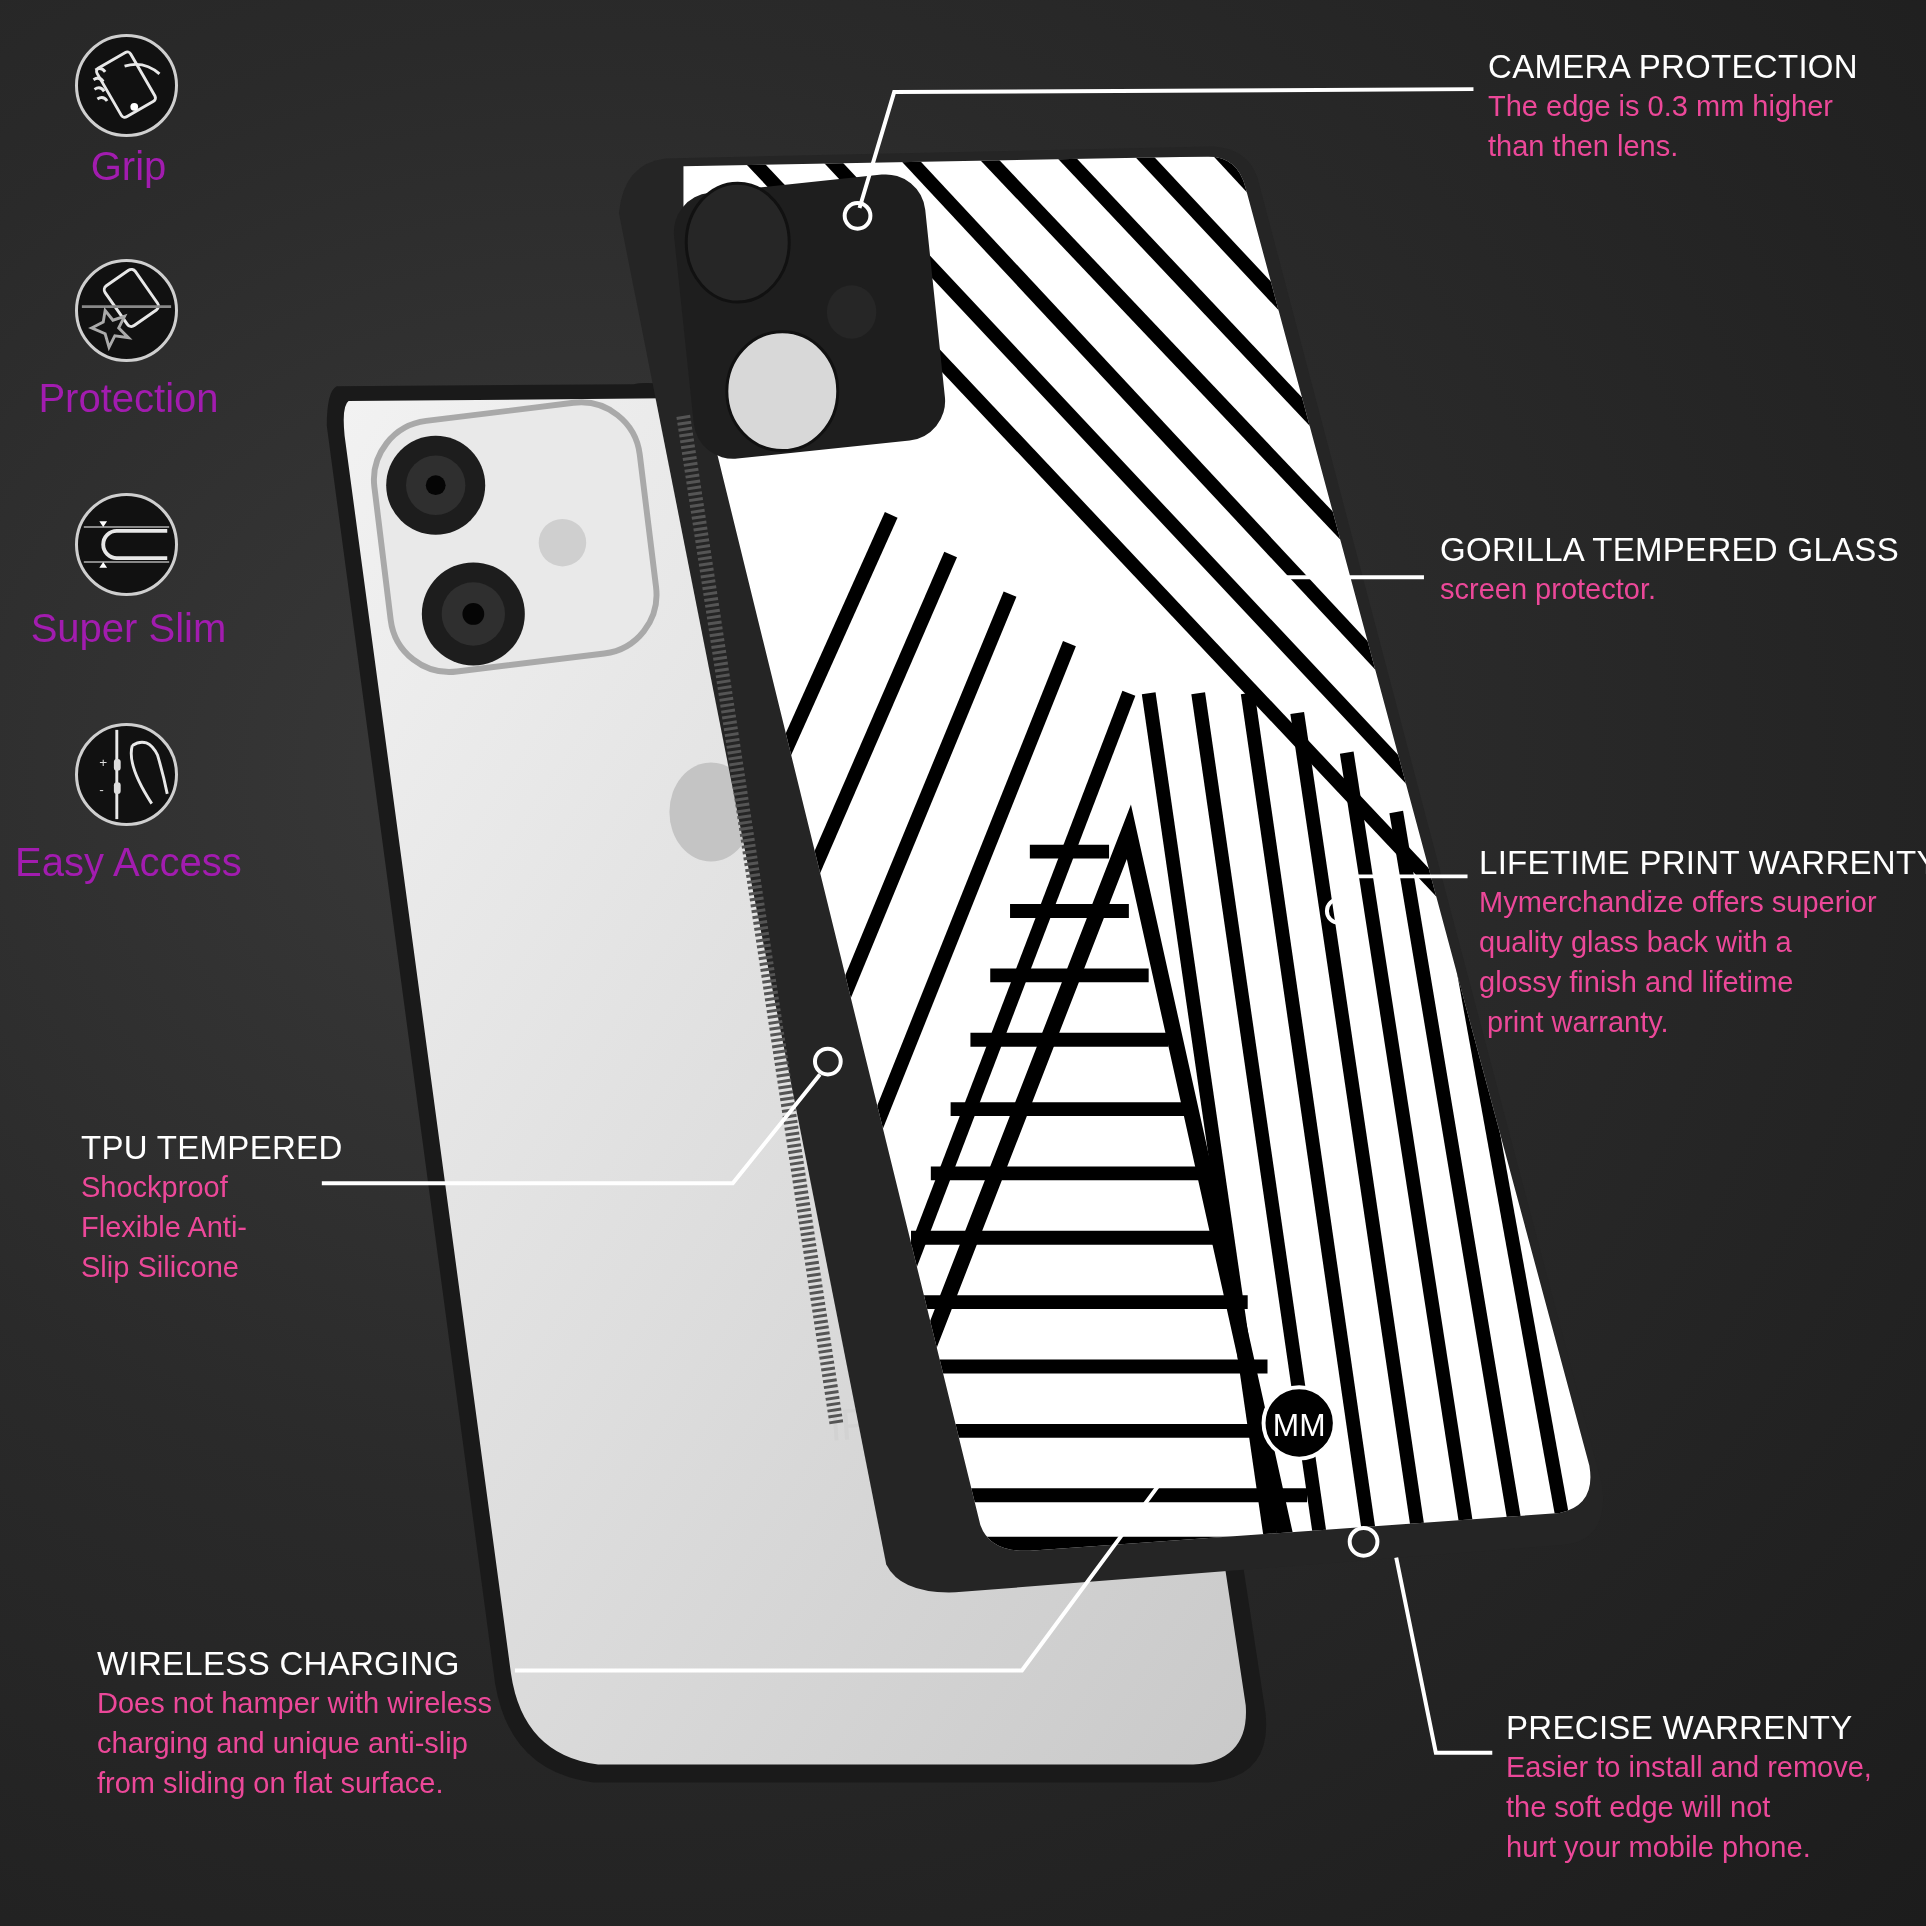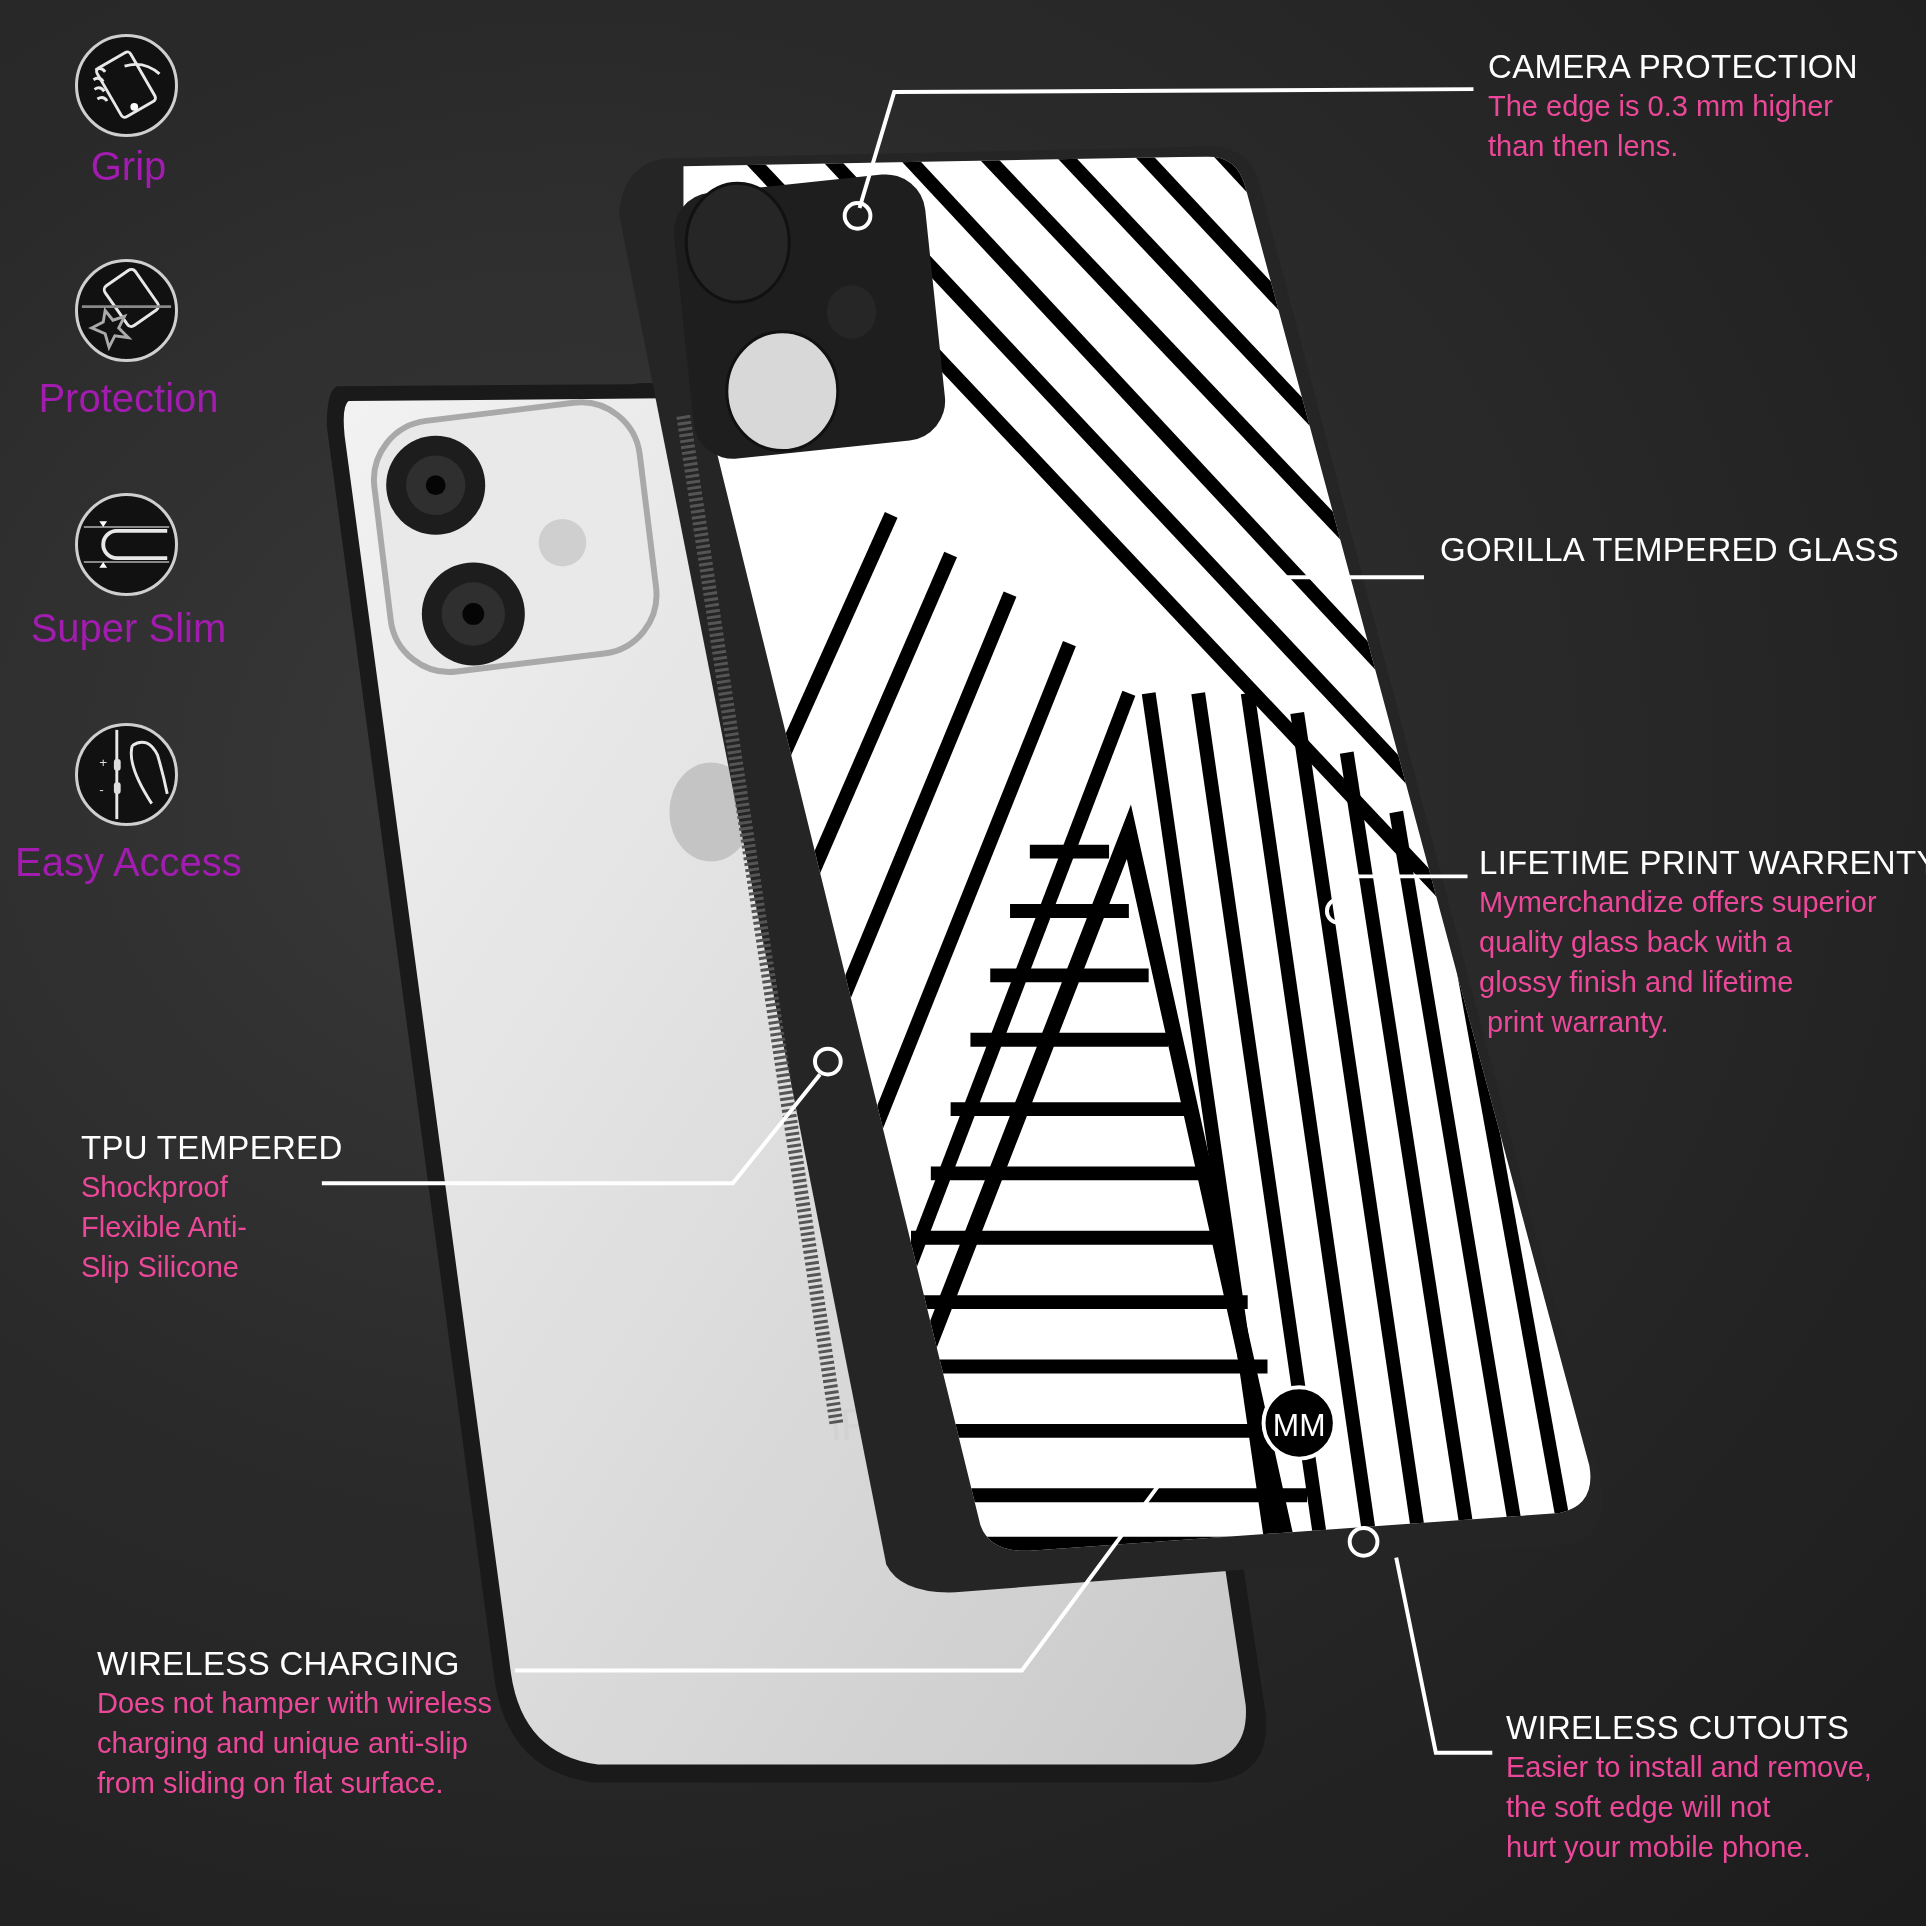--- a/index.html
+++ b/index.html
@@ -202,20 +202,21 @@
 </div>
 
 <div class="callout" style="left:1488px; top:48px">
   <div class="title">CAMERA PROTECTION</div>
   <div class="line">The edge is 0.3 mm higher</div>
   <div class="line">than then lens.</div>
 </div>
 
 <div class="callout" style="left:1440px; top:531px">
   <div class="title">GORILLA TEMPERED GLASS</div>
+  <div class="line">screen protector.</div>
 </div>
 
 <div class="callout" style="left:1479px; top:844px">
   <div class="title">LIFETIME PRINT WARRENTY</div>
   <div class="line">Mymerchandize offers superior</div>
   <div class="line">quality glass back with a</div>
   <div class="line">glossy finish and lifetime</div>
   <div class="line" style="white-space:pre"> print warranty.</div>
 </div>
 
@@ -227,18 +228,18 @@
 </div>
 
 <div class="callout" style="left:97px; top:1645px">
   <div class="title">WIRELESS CHARGING</div>
   <div class="line">Does not hamper with wireless</div>
   <div class="line">charging and unique anti-slip</div>
   <div class="line">from sliding on flat surface.</div>
 </div>
 
 <div class="callout" style="left:1506px; top:1709px">
-  <div class="title">WIRELESS CUTOUTS</div>
+  <div class="title">PRECISE WARRENTY</div>
   <div class="line">Easier to install and remove,</div>
   <div class="line">the soft edge will not</div>
   <div class="line">hurt your mobile phone.</div>
 </div>
 
 
 </body></html>

